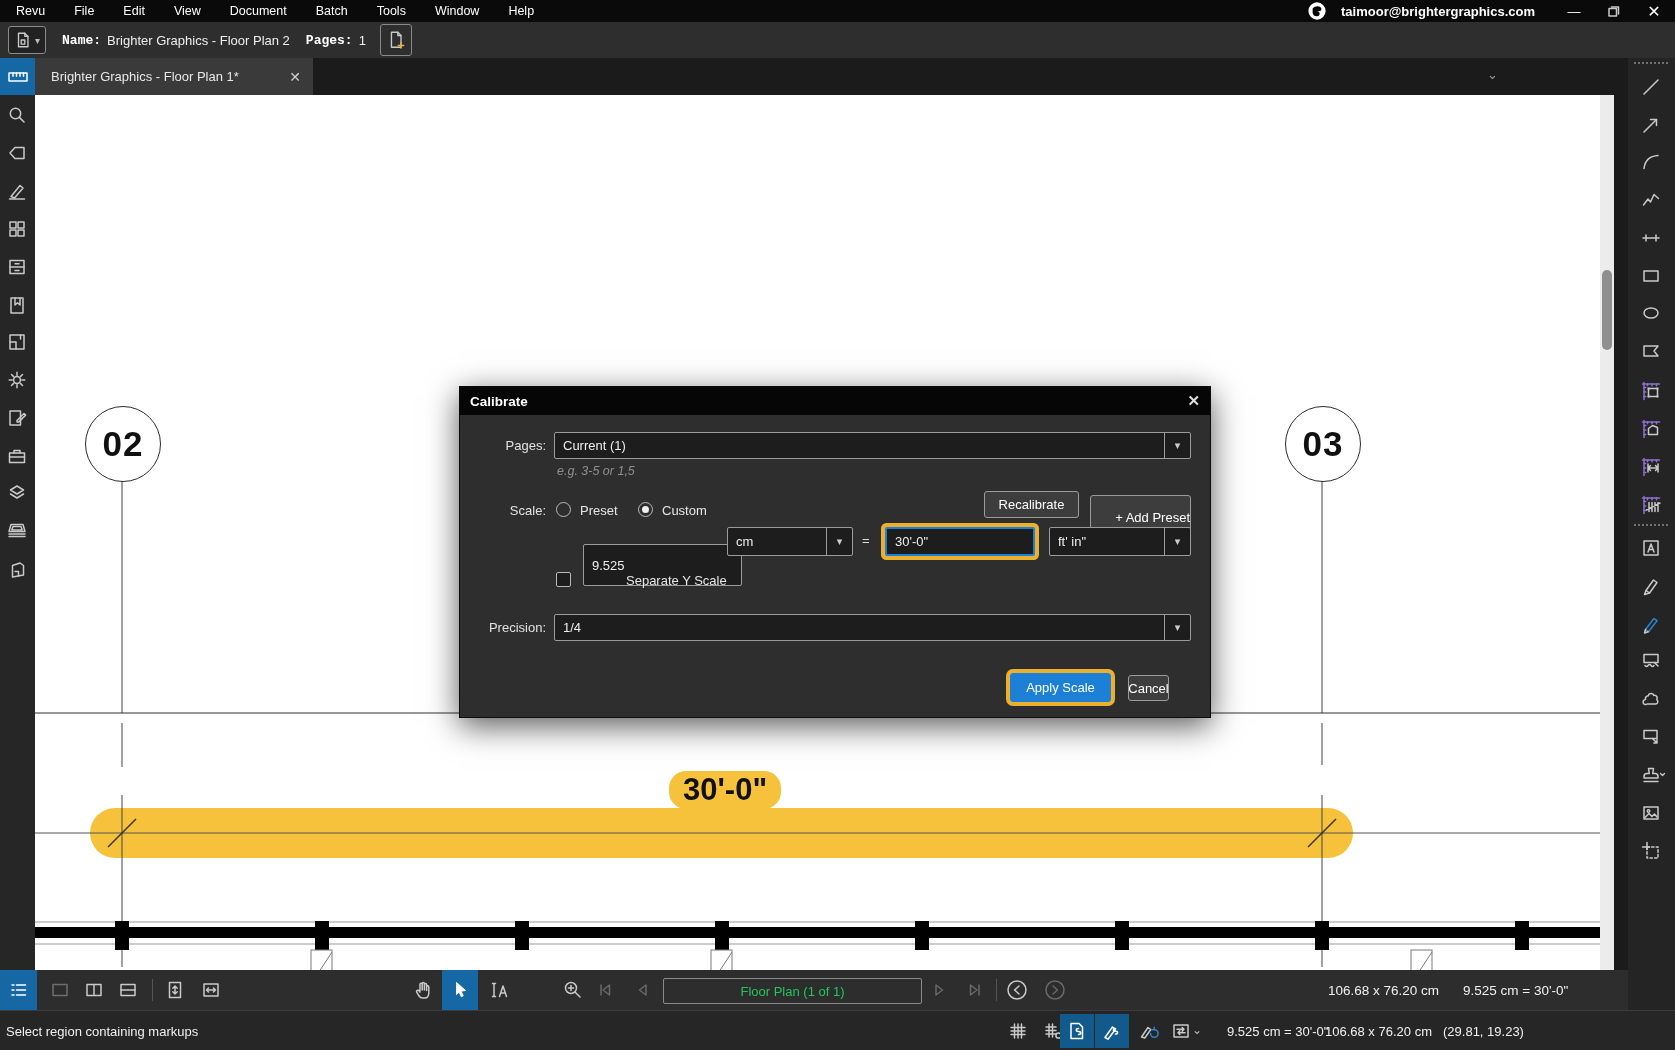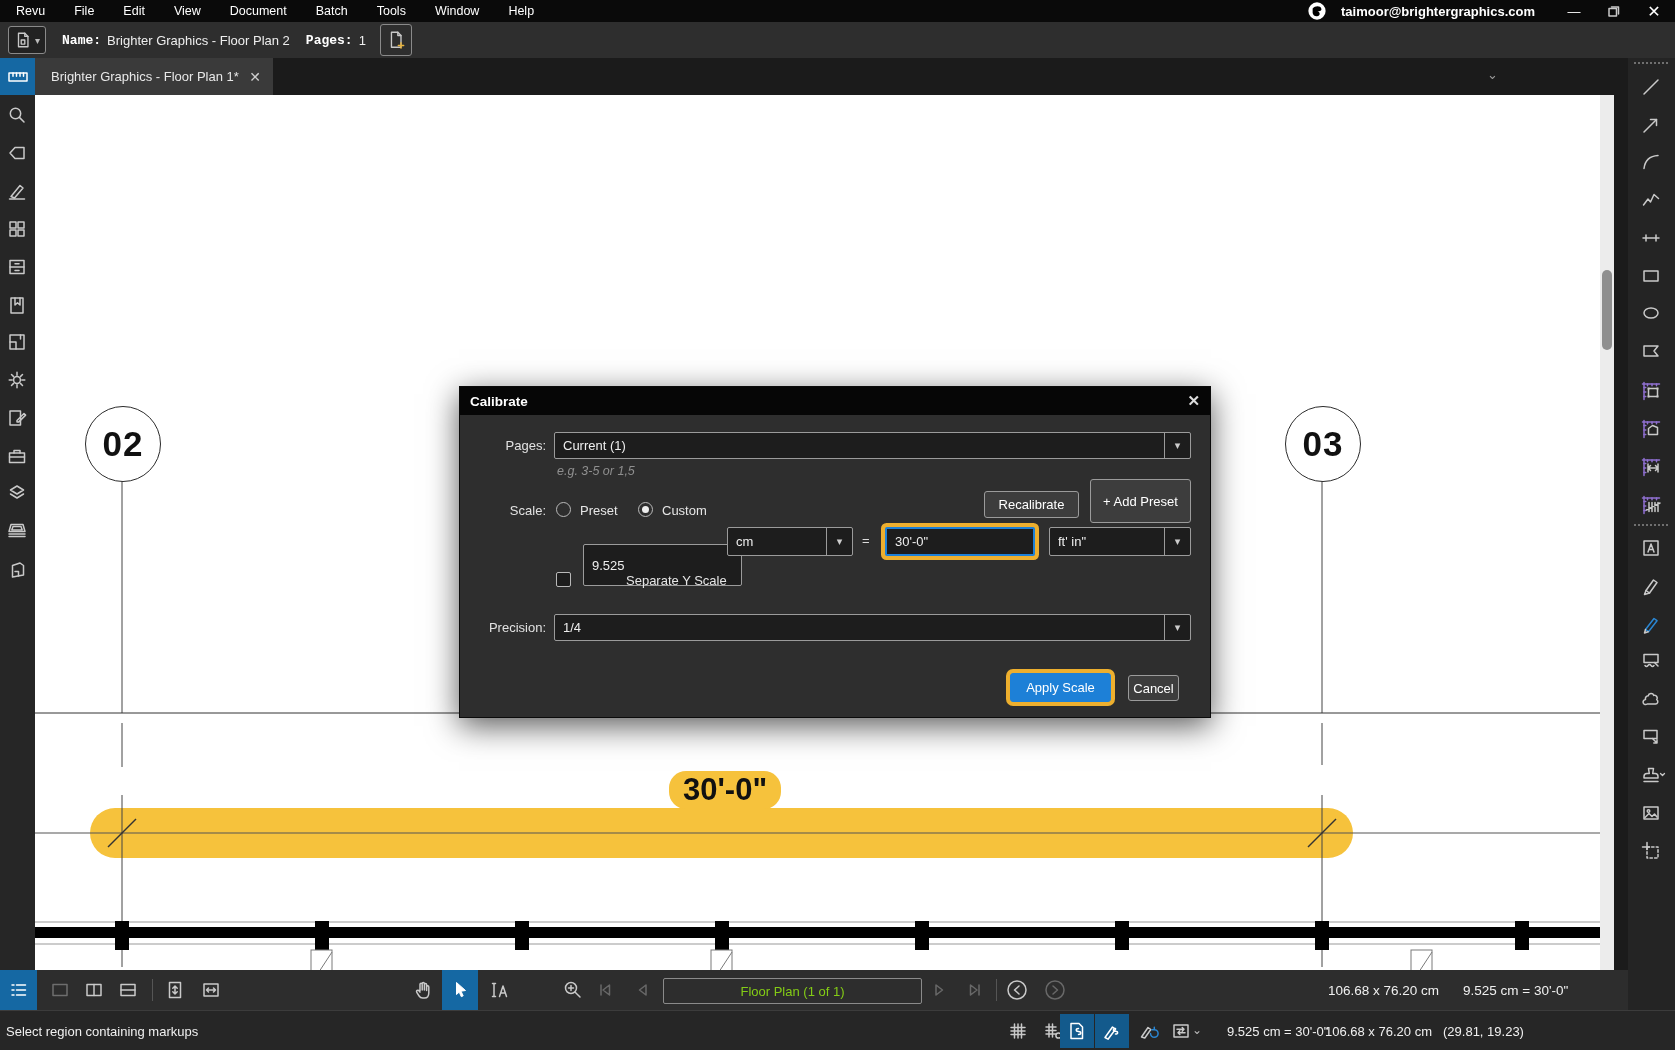--- a/index.html
+++ b/index.html
@@ -12,21 +12,21 @@
   .menubar .mi:first-child{margin-left:16px;}
   .menu-right{position:absolute;right:8px;top:0;height:22px;display:flex;align-items:center;gap:14px;}
   .win-btn{width:26px;text-align:center;color:#fff;font-size:13px;}
   
   .filebar{position:absolute;left:0;top:22px;width:1675px;height:36px;background:#2e2e2e;display:flex;align-items:center;font-size:13px;}
   .ctrl-btn{height:26px;border:1px solid #8a8a8a;border-radius:3px;background:#222;display:flex;align-items:center;padding:0 5px;gap:3px;}
   .blab{font-weight:bold;color:#fff;font-family:Liberation Mono, monospace;}
   
   .tabbar{position:absolute;left:0;top:58px;width:1628px;height:37px;background:#1b1b1b;}
   .panel-btn{position:absolute;left:0;top:0;width:35px;height:37px;background:#1568a3;display:flex;align-items:center;justify-content:center;}
-  .tab{position:absolute;left:35px;top:0;width:238px;height:37px;background:#3a3a3a;display:flex;align-items:center;padding:0 12px 0 16px;font-size:13px;color:#e8e8e8;box-sizing:border-box;}
+  .tab{position:absolute;left:35px;top:0;width:278px;height:37px;background:#3a3a3a;display:flex;align-items:center;padding:0 12px 0 16px;font-size:13px;color:#e8e8e8;box-sizing:border-box;}
   .tab .x{margin-left:auto;color:#cfcfcf;font-size:14px;}
   
   .left-sidebar{position:absolute;left:0;top:95px;width:35px;height:875px;background:#262626;}
   .left-sidebar svg{position:absolute;left:6px;}
   .right-sidebar{position:absolute;left:1628px;top:58px;width:47px;height:952px;background:#242424;}
   .right-sidebar svg{position:absolute;left:12px;}
   .dots{position:absolute;left:6px;width:34px;border-top:2px dotted #6f6f6f;}
   
   .canvas{position:absolute;left:35px;top:95px;width:1565px;height:875px;background:#fff;overflow:hidden;}
   .bubble{position:absolute;width:74px;height:74px;border:1.6px solid #2b2b2b;border-radius:50%;background:#fff;
@@ -50,21 +50,21 @@
   .focus-ring{border:2px solid #1d80d7 !important;box-shadow:0 0 0 4px #edaf2e;}
   .radio{width:15px;height:15px;border:1.5px solid #b9b9b9;border-radius:50%;display:inline-block;box-sizing:border-box;position:relative;}
   .radio.on::after{content:"";position:absolute;left:2.5px;top:2.5px;width:7px;height:7px;border-radius:50%;background:#eee;}
   .chk{width:15px;height:15px;border:1.5px solid #b9b9b9;border-radius:2px;display:inline-block;box-sizing:border-box;background:#1d1d1d;}
   .hint{color:#8f8f8f;font-style:italic;font-size:12.5px;}
   
   .btoolbar{position:absolute;left:0;top:970px;width:1628px;height:40px;background:#2d2d2d;}
   .btoolbar .tool{position:absolute;top:0;height:40px;display:flex;align-items:center;justify-content:center;}
   .bluebox{background:#1568a3;}
   .pagebox{position:absolute;left:663px;top:8px;width:257px;height:24px;border:1px solid #8a8a8a;border-radius:2px;
-           display:flex;align-items:center;justify-content:center;font-size:13px;color:#84cc16;}
+           display:flex;align-items:center;justify-content:center;font-size:13px;color:#22c55e;}
   .btxt{position:absolute;top:0;height:40px;display:flex;align-items:center;font-size:13.5px;color:#f0f0f0;}
   .vdiv{position:absolute;top:9px;width:1px;height:22px;background:#555;}
   
   .statusbar{position:absolute;left:0;top:1010px;width:1675px;height:40px;background:#262626;border-top:1px solid #3c3c3c;box-sizing:border-box;padding-left:48px;}
   .statusbar .tool{position:absolute;top:3px;height:34px;width:34px;display:flex;align-items:center;justify-content:center;}
   .stxt{position:absolute;top:0;height:40px;display:flex;align-items:center;font-size:13px;color:#f0f0f0;}
 </style>
 </head>
 <body>
 
@@ -357,21 +357,21 @@
 
     <span class="lab" style="top:116px;">Scale:</span>
     <span class="radio" style="position:absolute;left:96px;top:115px;"></span>
     <span style="position:absolute;left:120px;top:116px;">Preset</span>
     <span class="radio on" style="position:absolute;left:178px;top:115px;"></span>
     <span style="position:absolute;left:202px;top:116px;">Custom</span>
 
     <div class="btn" style="left:524px;top:104px;width:95px;height:27px;">
         <span>Recalibrate</span>
       </div>
-    <div class="btn" style="left:630px;top:92px;width:101px;height:44px;">
+    <div class="btn" style="left:630px;top:108px;width:101px;height:44px;justify-content:flex-end;">
         <span>+ Add Preset</span>
       </div>
 
     <div class="inp" style="left:94px;top:157px;width:159px;height:42px;margin-left:29px;">
       <span class="val">9.525</span>
     </div>
     <div class="dd" style="left:267px;top:140px;width:126px;height:29px;">
       <span class="val">cm</span>
       <span class="chev">▾</span>
     </div>
@@ -389,21 +389,21 @@
 
     <span class="lab" style="top:233px;">Precision:</span>
     <div class="dd" style="left:94px;top:227px;width:637px;height:27px;">
       <span class="val">1/4</span>
       <span class="chev">▾</span>
     </div>
 
     <div class="btn btn-primary" style="left:550px;top:286px;width:101px;height:29px;">
         <span>Apply Scale</span>
       </div>
-    <div class="btn" style="left:668px;top:288px;width:51px;height:26px;">
+    <div class="btn" style="left:668px;top:288px;width:41px;height:26px;">
         <span>Cancel</span>
       </div>
   </div>
 
   <div class="btoolbar">
     <div class="tool bluebox" style="left:0;width:37px;">
       <svg class="ic" width="22" height="22" viewBox="0 0 22 22" style="stroke:#fff;">
           <path d="M4 6h2M8.5 6h9M4 11h2M8.5 11h9M4 16h2M8.5 16h9"></path>
         </svg>
     </div>

